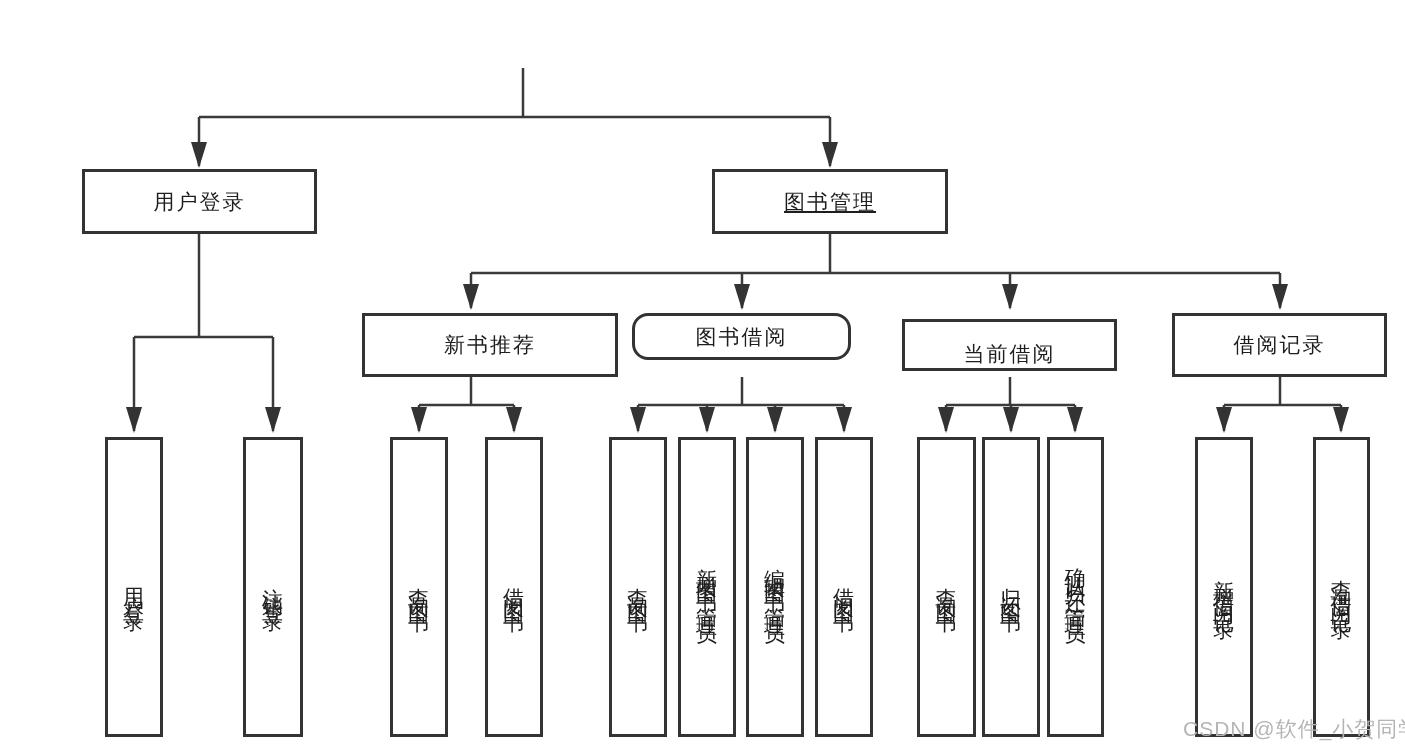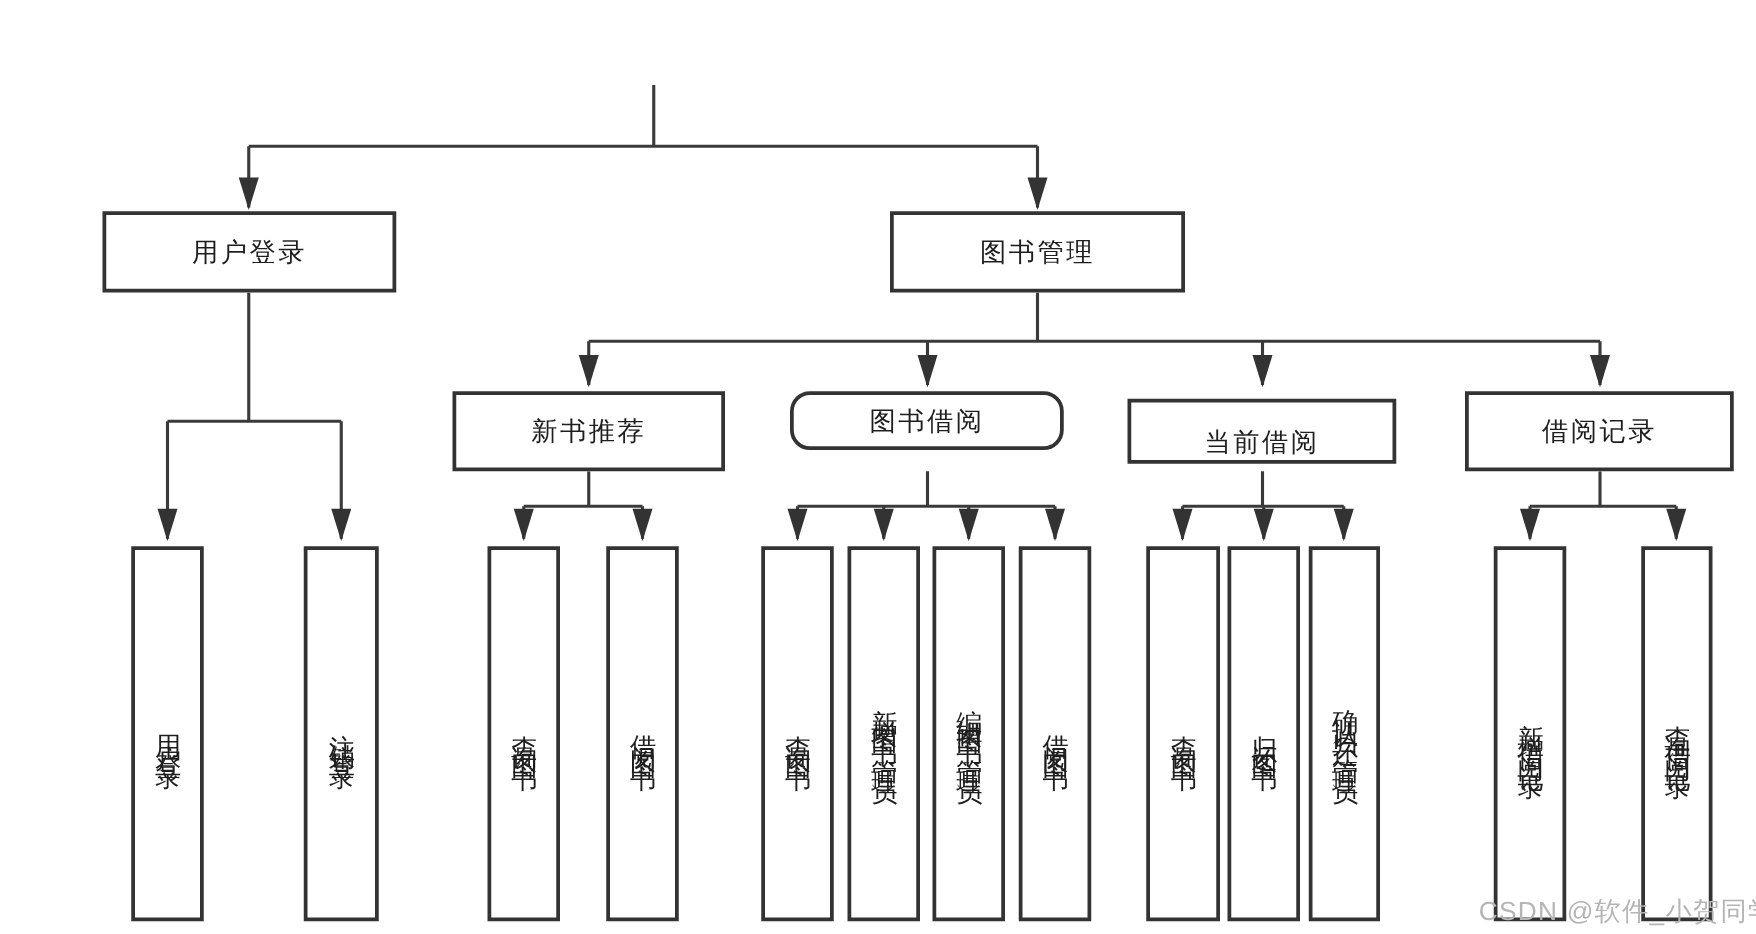--- a/index.html
+++ b/index.html
@@ -28,22 +28,22 @@
   .vbox .vtext {
     writing-mode: vertical-rl;
     text-orientation: mixed;
     letter-spacing: 8px;
     line-height: 1;
     white-space: nowrap;
   }
   
   .n-root   { left: 22px;   top: 13px;  width: 1003px; height: 55px; }
   .n-login  { left: 82px;   top: 169px; width: 235px;  height: 65px; }
-  .n-mgmt   { left: 712px;  top: 169px; width: 236px;  height: 65px; }
-  .n-rec    { left: 362px;  top: 313px; width: 218px;  height: 64px; text-align: right; }
+  .n-mgmt   { left: 712px;  top: 169px; width: 236px;  height: 65px; text-decoration: underline; }
+  .n-rec    { left: 362px;  top: 313px; width: 256px;  height: 64px; text-align: right; }
   .n-borrow { left: 632px;  top: 313px; width: 219px;  height: 47px; border-radius: 16px; }
   .n-cur    { left: 902px;  top: 319px; width: 215px;  height: 52px; align-items: flex-end; }
   .n-hist   { left: 1172px; top: 313px; width: 215px;  height: 64px; }
   
   .leaf { top: 437px; height: 300px; }
   .lf1  { left: 105px;  width: 58px; }
   .lf2  { left: 243px;  width: 60px; }
   .lf3  { left: 390px;  width: 58px; }
   .lf4  { left: 485px;  width: 58px; }
   .lf5  { left: 609px;  width: 58px; }

